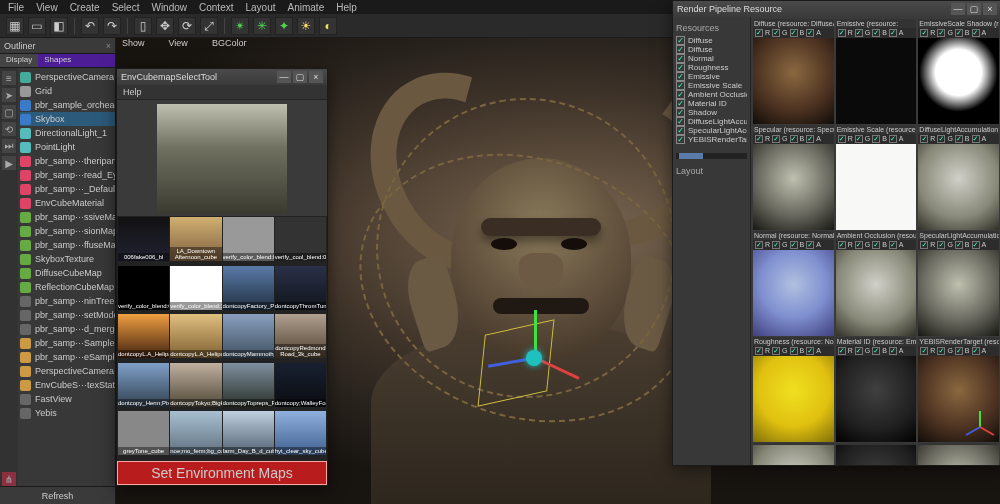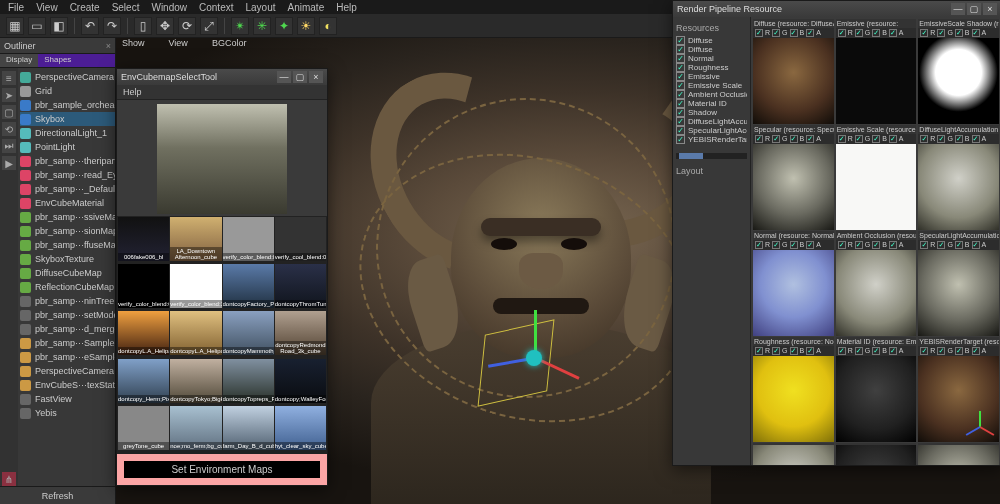--- a/index.html
+++ b/index.html
@@ -226,22 +226,22 @@
       background: linear-gradient(180deg, var(--t,#334) 0%, var(--b,#668) 100%);
       cursor:pointer;
     }
     .thumb .tl {
       position:absolute; bottom:0; left:0; right:0;
       font-size:6px; line-height:6px; color:#fff; text-align:center;
       background:#0006; padding:1px 0; overflow:hidden; max-height:18px;
     }
     .env-btns { display:flex; flex-direction:column; border-top:1px solid #222; }
     .env-btns button {
-      background:#000000; border:7px solid #fca5a5; color:#ccc;
-      font-size:10px; padding:3px; cursor:pointer;
+      background:#b91c1c; border:1px solid #fca5a5; color:#ccc;
+      font-size:14px; padding:3px; cursor:pointer;
     }
 
     
     .rp-win { top: 0px; left: 672px; width: 330px; height: 466px; }
     .rp-body { flex:1; display:flex; overflow:hidden; }
     .rp-side { width:78px; background:#383838; border-right:1px solid #222; padding:4px 3px; display:flex; flex-direction:column; gap:1px; font-size:8px; overflow:hidden;}
     .rp-side .grp{ color:#aaa; font-size:9px; margin:2px 0; }
     .chk { display:flex; align-items:center; gap:3px; cursor:pointer; white-space:nowrap; overflow:hidden; }
     .chk .box{ width:9px; height:9px; border:1px solid #888; display:inline-flex; align-items:center; justify-content:center; font-size:8px; color:#4fc; flex-shrink:0;}
     .rp-slider { margin-top:8px; height:6px; background:#222; position:relative; }

